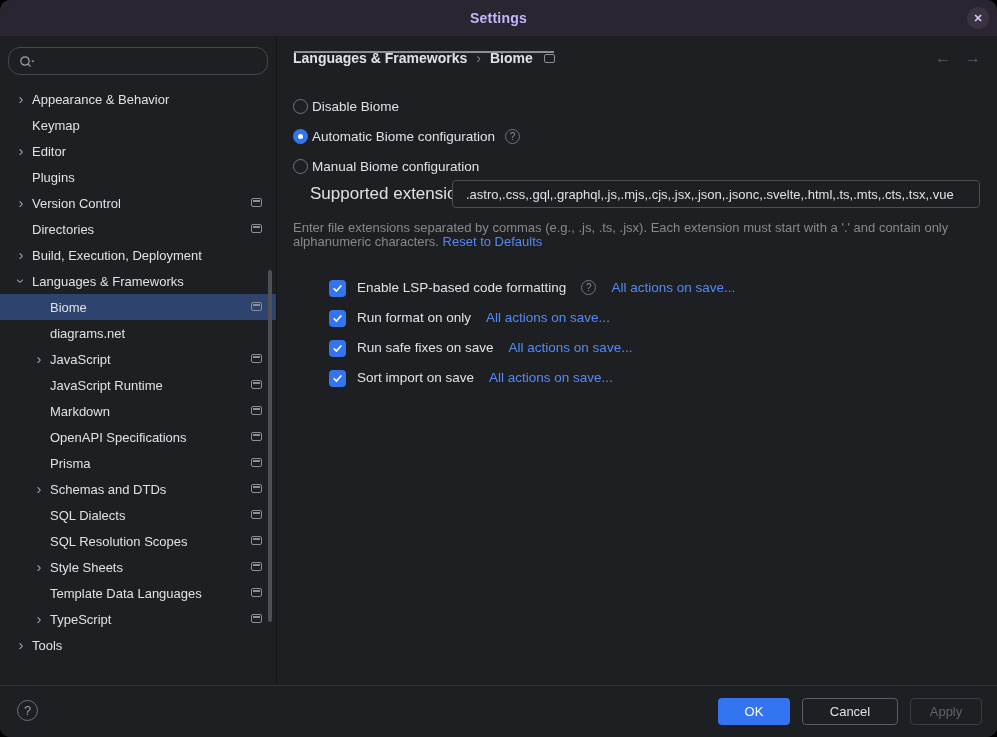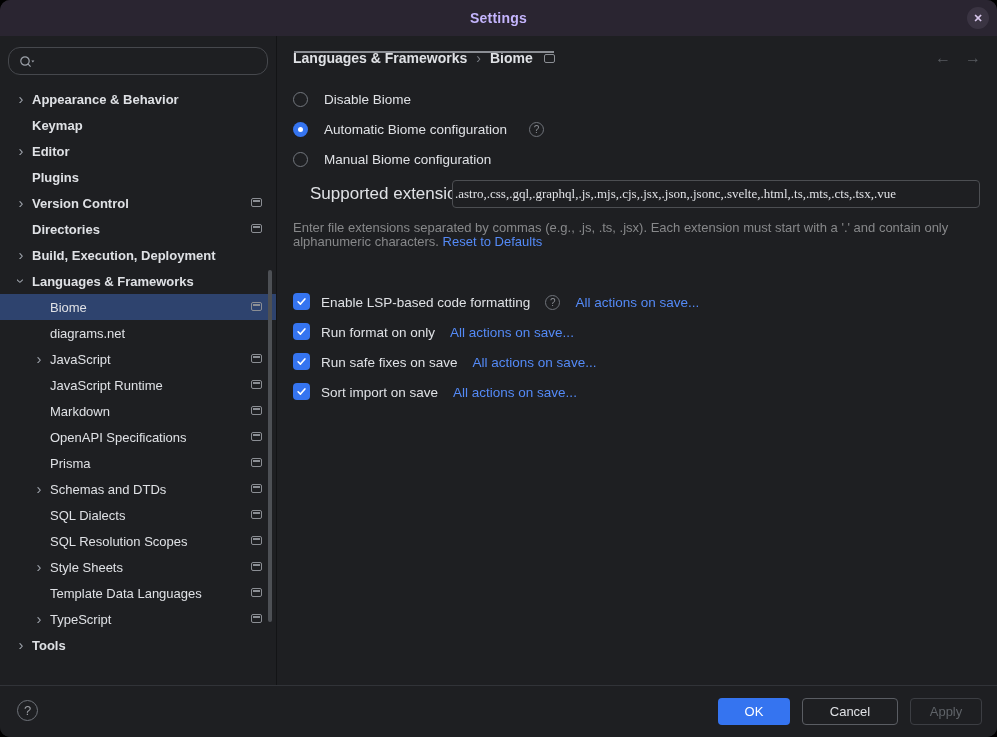--- a/index.html
+++ b/index.html
@@ -12,56 +12,56 @@
 
   
   .sidebar{position:absolute;left:0;top:36px;width:276px;bottom:51px;background:#1e1f22;border-right:1px solid #131416;}
   .search-box{position:absolute;left:8px;right:8px;top:11px;height:28px;border:1px solid #46484d;border-radius:12px;display:flex;align-items:center;padding:0 9px;box-sizing:border-box;background:#1e1f22;}
   .search-box input{flex:1;background:transparent;border:none;outline:none;color:#dfe1e5;font-size:13px;font-family:"Liberation Sans",sans-serif;}
   .search-icon{display:flex;align-items:center;margin-right:6px;}
   .tree{position:absolute;top:50px;left:0;right:0;bottom:0;overflow:hidden;font-size:13px;color:#dfe1e5;}
   .tree-row{height:26px;display:flex;align-items:center;position:relative;padding-right:30px;cursor:pointer;}
   .tree-row.lvl0{padding-left:14px;}
   .tree-row.lvl1{padding-left:32px;}
-  .tree-row.bold .lbl{font-weight:700;}
+  .tree-row.bold .lbl{font-weight:400;}
   .tree-row.selected{background:#2e436e;}
   .chev{flex:0 0 14px;width:14px;text-align:center;color:#9da2aa;font-size:15px;line-height:14px;display:inline-block;margin-right:4px;}
   .chev.down{transform:rotate(90deg);}
   .lbl{white-space:nowrap;}
   .win-icon{position:absolute;right:14px;top:50%;margin-top:-5px;width:11px;height:9px;border:1px solid #8b8e94;border-radius:2px;box-sizing:border-box;}
   .win-icon::before{content:"";position:absolute;left:1px;right:1px;top:1px;height:1.5px;background:#8b8e94;}
   .win-icon.inline{position:static;margin:0 0 0 2px;flex:0 0 11px;display:inline-block;}
   .scroll-thumb{position:absolute;right:4px;top:234px;width:4px;height:352px;background:#4d5055;border-radius:2px;}
 
   
   .main{position:absolute;left:277px;top:36px;right:0;bottom:51px;background:#1e1f22;}
   .breadcrumb{position:absolute;left:16px;top:14px;display:flex;align-items:center;gap:9px;font-size:14px;font-weight:700;color:#dfe1e5;}
   .crumb{cursor:pointer;}
   .crumb-sep{color:#7a7e85;font-weight:400;font-size:14px;}
   .nav-arrows{position:absolute;right:16px;top:13px;display:flex;gap:14px;color:#585b60;font-size:16px;}
   .nav-arrows span{cursor:pointer;}
 
   .radio-group{position:absolute;left:16px;top:48px;}
-  .radio-row{height:30px;display:flex;align-items:center;gap:16px;cursor:pointer;}
+  .radio-row{height:30px;display:flex;align-items:flex-end;gap:4px;cursor:pointer;}
   .radio{width:15px;height:15px;border-radius:50%;box-sizing:border-box;border:1.5px solid #72767d;flex:0 0 15px;}
   .radio.sel{border:none;background:#3574f0;position:relative;}
   .radio.sel::after{content:"";position:absolute;left:5px;top:5px;width:5px;height:5px;border-radius:50%;background:#fff;}
   .opt-label{color:#dfe1e5;font-size:13.5px;}
   .help-circle{width:15px;height:15px;border-radius:50%;border:1px solid #6f737a;color:#8b8e94;font-size:10px;display:flex;align-items:center;justify-content:center;box-sizing:border-box;margin-left:6px;flex:0 0 15px;}
 
   .ext-row{position:absolute;left:16px;top:144px;right:17px;height:28px;}
   .ext-label{position:absolute;left:17px;top:0;line-height:28px;color:#dfe1e5;font-size:17px;}
-  .ext-input{position:absolute;left:159px;top:0;right:0;height:28px;box-sizing:border-box;background:#1e1f22;border:1px solid #4c4e52;border-radius:4px;color:#dfe1e5;font-size:13px;padding:0 2px;outline:none;font-family:Liberation Serif, serif;}
+  .ext-input{position:absolute;left:159px;top:0;right:0;height:28px;box-sizing:border-box;background:#1e1f22;border:1px solid #4c4e52;border-radius:4px;color:#dfe1e5;font-size:13px;padding:0 13px;outline:none;font-family:Liberation Sans, sans-serif;}
 
   .hint{position:absolute;left:16px;top:185px;width:700px;font-size:13px;line-height:14px;color:#87888a;}
   a.link{color:#548af7;text-decoration:none;cursor:pointer;font-size:13px;}
   .check-row a.link{font-size:13.5px;}
 
   .check-list{position:absolute;left:16px;top:244px;}
-  .check-row{height:30px;display:flex;align-items:flex-end;gap:11px;}
+  .check-row{height:30px;display:flex;align-items:flex-start;gap:11px;margin-left:36px;}
   .checkbox{width:17px;height:17px;border-radius:4px;background:#3574f0;display:flex;align-items:center;justify-content:center;flex:0 0 17px;cursor:pointer;}
   .check-row .help-circle{margin-left:4px;}
   .check-row a.link{margin-left:4px;}
 
   
   .footer{position:absolute;left:0;right:0;bottom:0;height:51px;border-top:1px solid #313338;background:#1e1f22;}
   .footer-help{position:absolute;left:17px;top:14px;width:21px;height:21px;border-radius:50%;border:1px solid #6f737a;color:#9a9da2;font-size:13px;display:flex;align-items:center;justify-content:center;box-sizing:border-box;cursor:pointer;}
   .footer-buttons{position:absolute;right:15px;top:12px;display:flex;gap:12px;}
   .btn{height:27px;border-radius:4px;font-size:13px;font-family:"Liberation Sans",sans-serif;display:flex;align-items:center;justify-content:center;box-sizing:border-box;cursor:pointer;border:1px solid transparent;}
   .btn-ok{width:72px;background:#3574f0;color:#fff;font-weight:400;}

